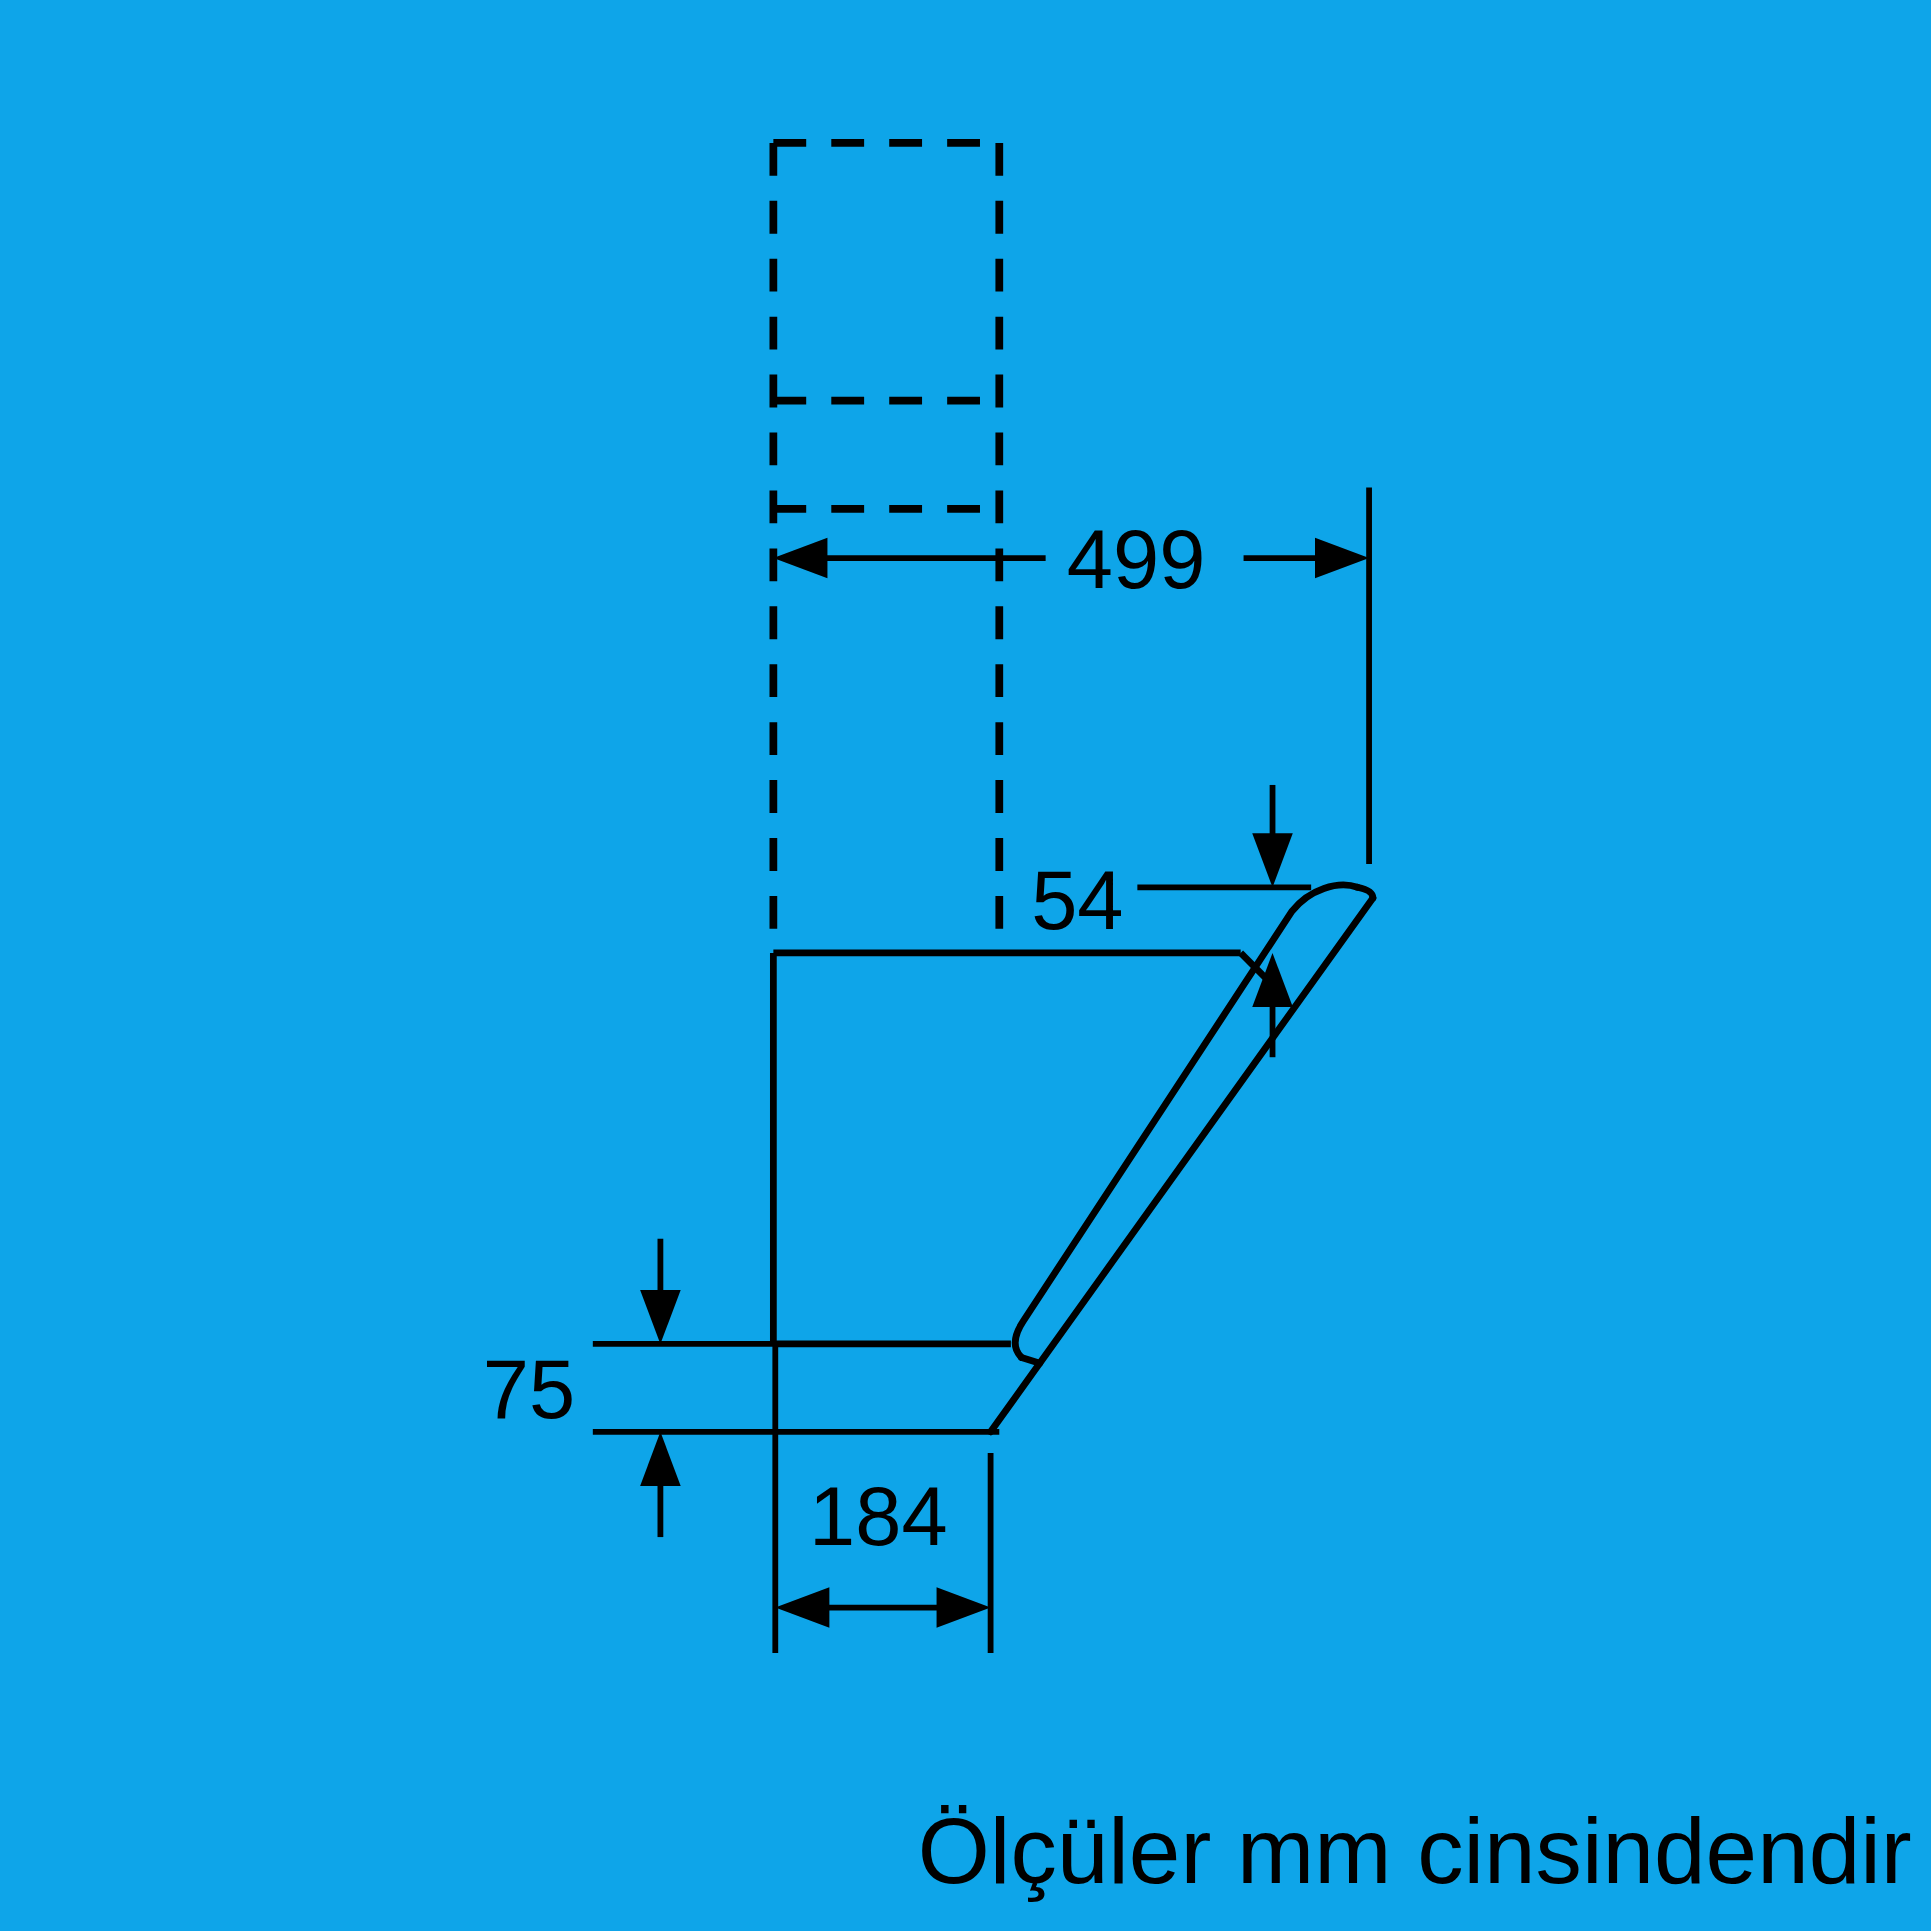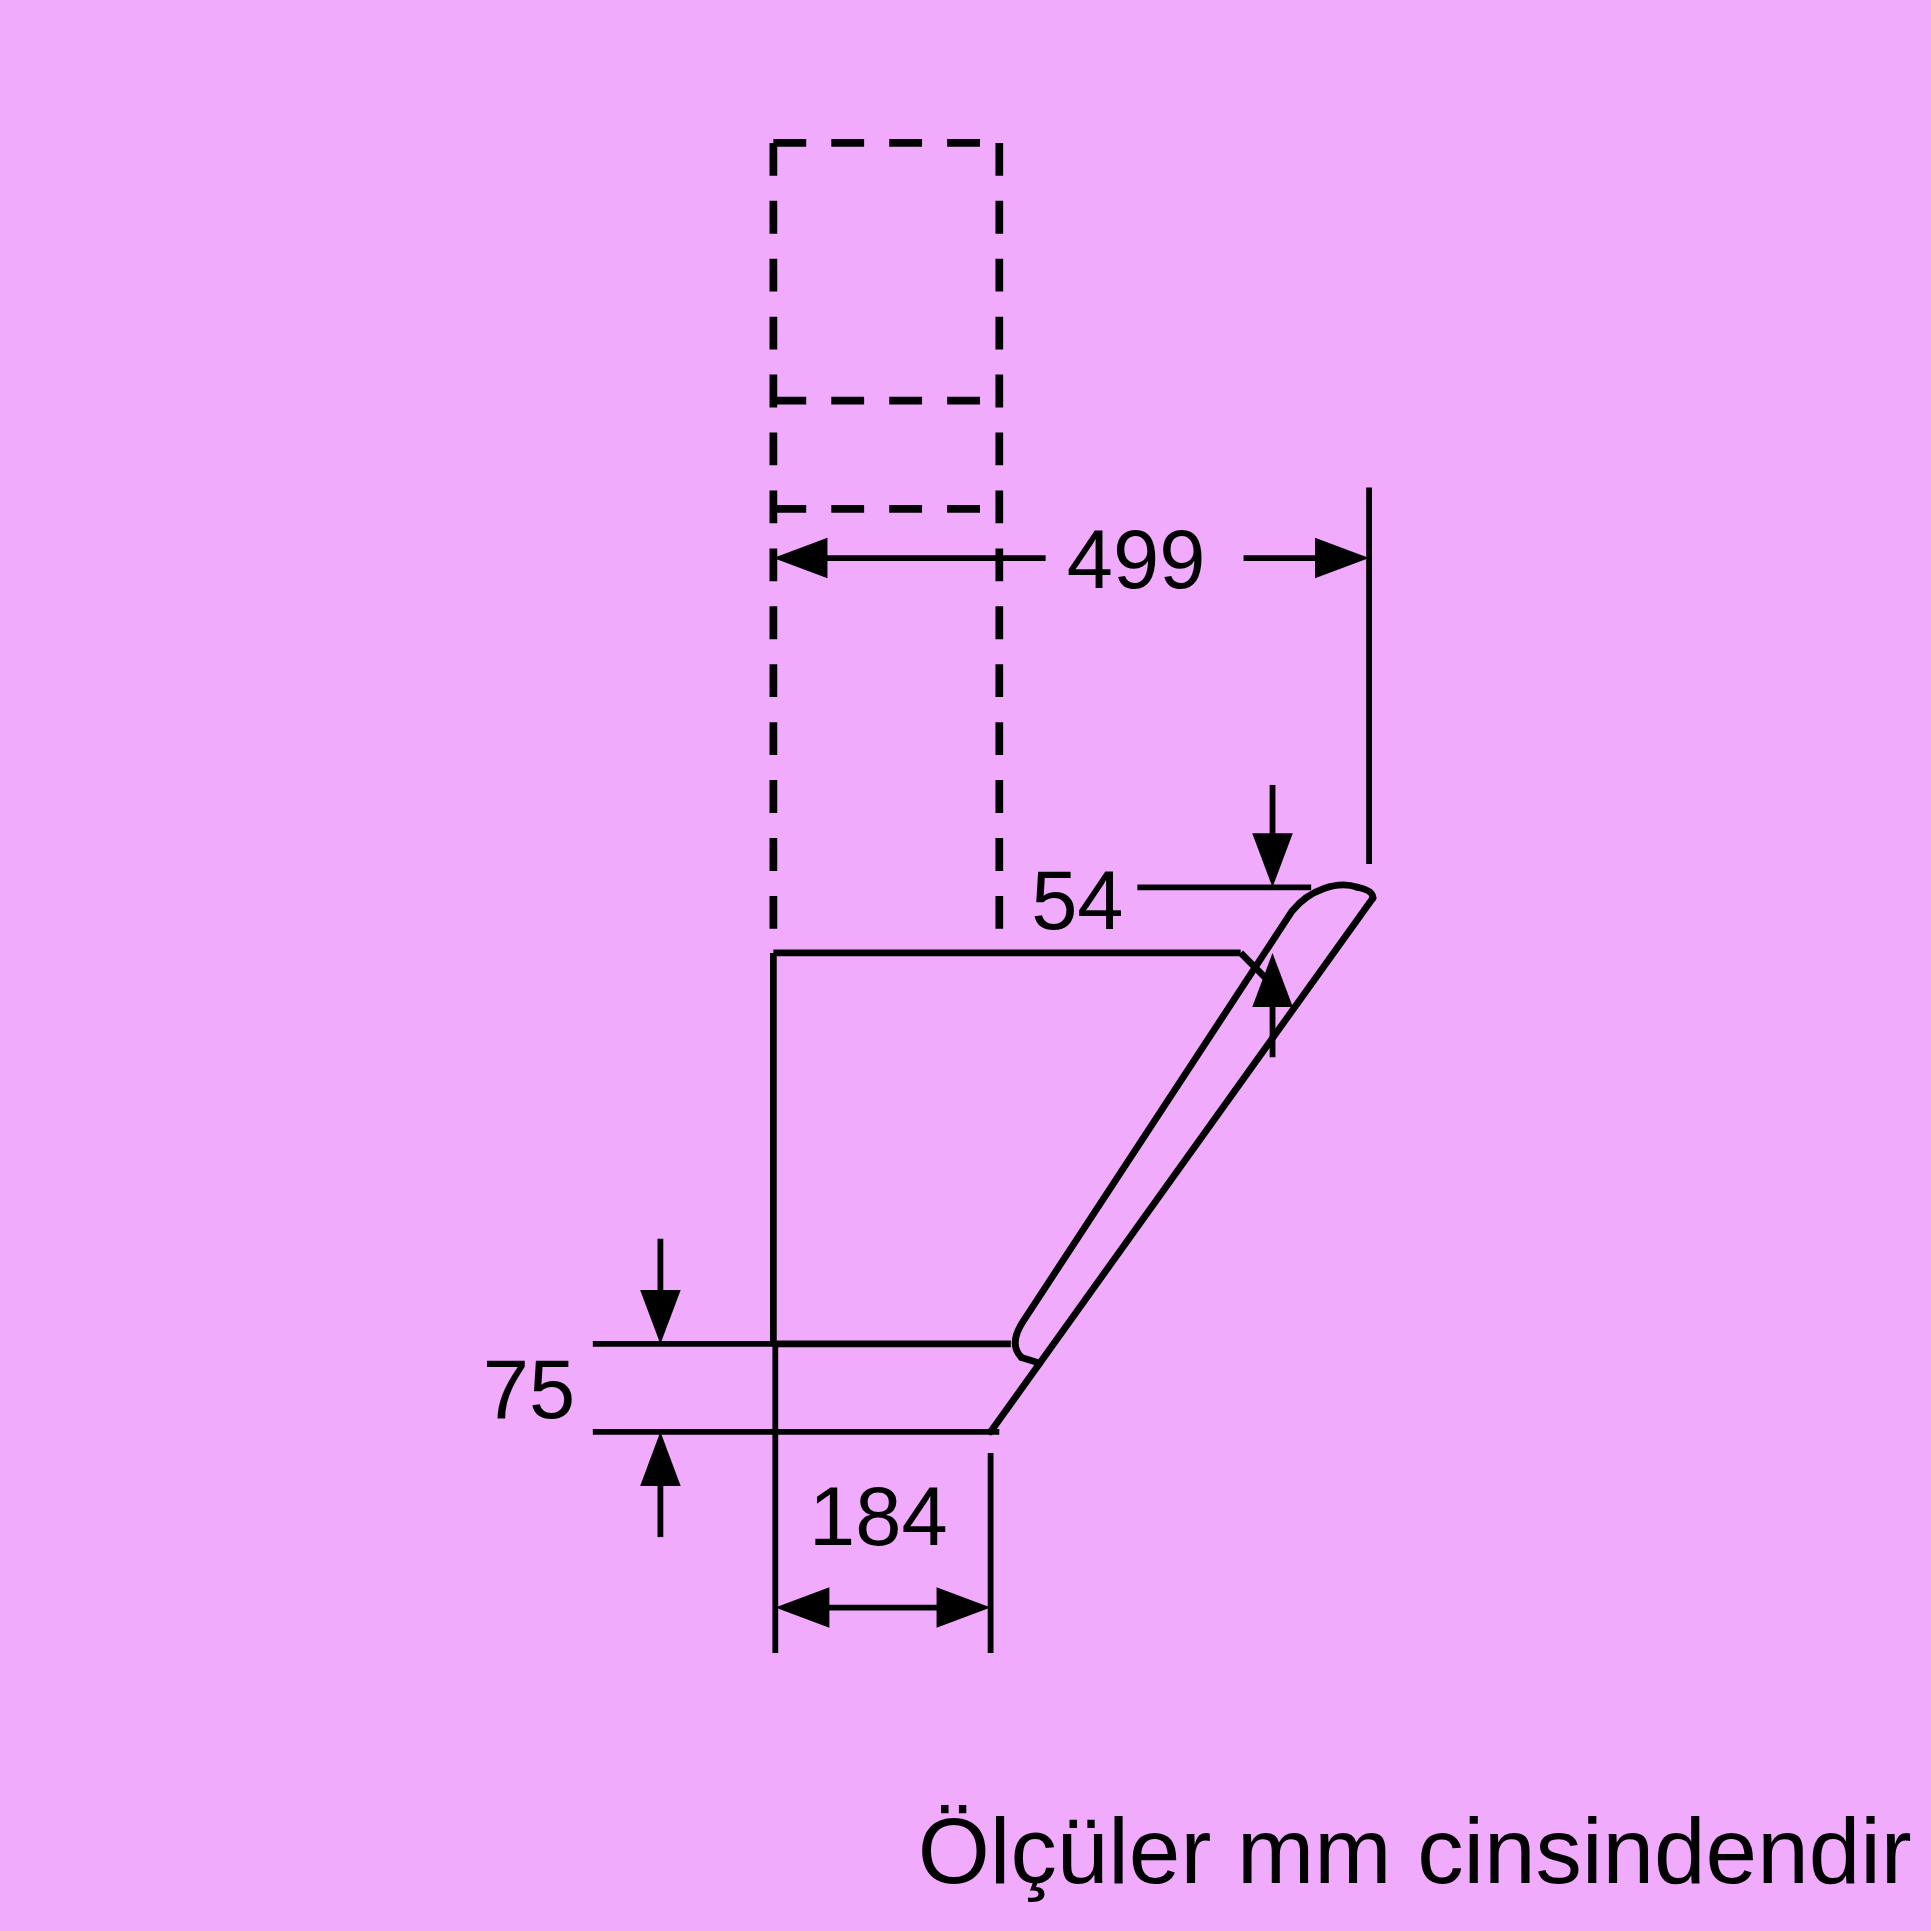--- a/index.html
+++ b/index.html
@@ -11,21 +11,21 @@
   body {
     width: 1931px;
     height: 1931px;
     overflow: hidden;
     font-family: "Liberation Sans", sans-serif;
   }
   #drawing-root {
     position: relative;
     width: 1931px;
     height: 1931px;
-    background: #f0abfc;
+    background: #0ea5e9;
   }
   svg#tech-drawing {
     position: absolute;
     left: 0;
     top: 0;
     width: 1931px;
     height: 1931px;
     display: block;
   }
   .outline {

